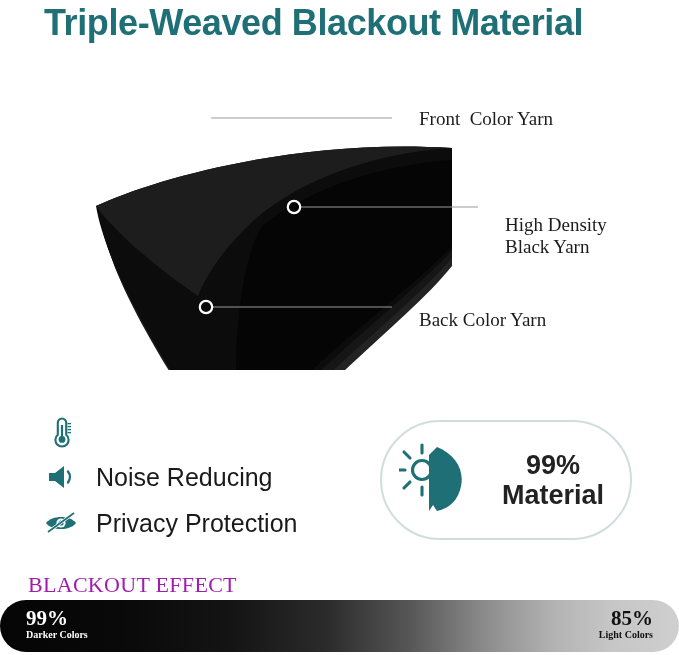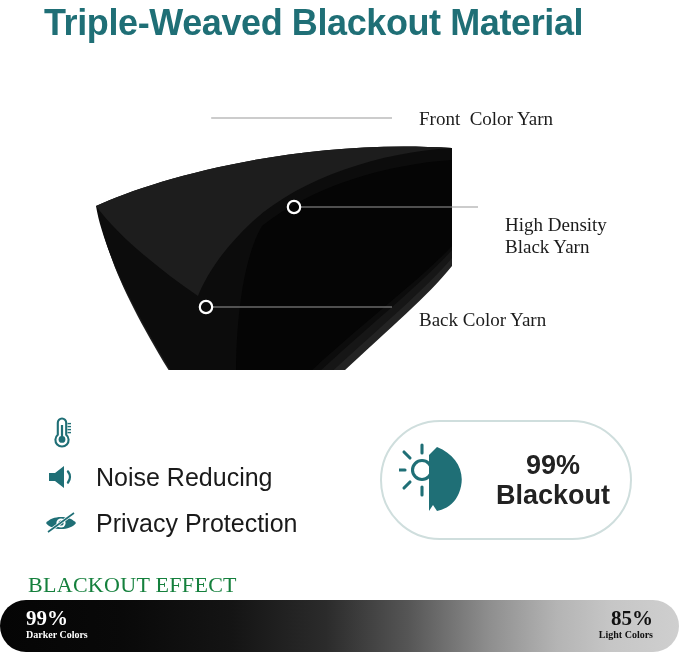--- a/index.html
+++ b/index.html
@@ -115,21 +115,21 @@
     padding-right: 6px;
   }
 
   
   .effect-heading {
     position: absolute;
     left: 28px;
     top: 572px;
     font-family: "Liberation Serif", serif;
     font-size: 22px;
-    color: #15803d;
+    color: #a21caf;
     letter-spacing: 0.3px;
     white-space: nowrap;
   }
   .gradient-bar {
     position: absolute;
     left: 0;
     top: 600px;
     width: 679px;
     height: 52px;
     border-radius: 26px;
@@ -279,21 +279,21 @@
         <line x1="23" y1="44" x2="23" y2="52"></line>
         <line x1="34" y1="39" x2="40" y2="45"></line>
         <line x1="34" y1="15" x2="40" y2="9"></line>
       </g>
       <circle cx="23" cy="27" r="9.5" fill="none" stroke="#1f6f76" stroke-width="3.1"></circle>
       <path d="M38 4 C 58 12, 68 30, 60 50 C 56 60, 48 66, 38 68 L 34 62 L 30 68 L 30 12 Z" fill="#1f6f76"></path>
     </svg>
   </span>
   <span class="badge-text">
     <span>99%</span><br>
-    <span>Blackout</span>
+    <span>Material</span>
   </span>
 </div>
 
 <div class="effect-heading">BLACKOUT EFFECT</div>
 
 <div class="gradient-bar">
   <div class="bar-left">
     <span class="bar-pct">99%</span>
     <span class="bar-sub">Darker Colors</span>
   </div>

